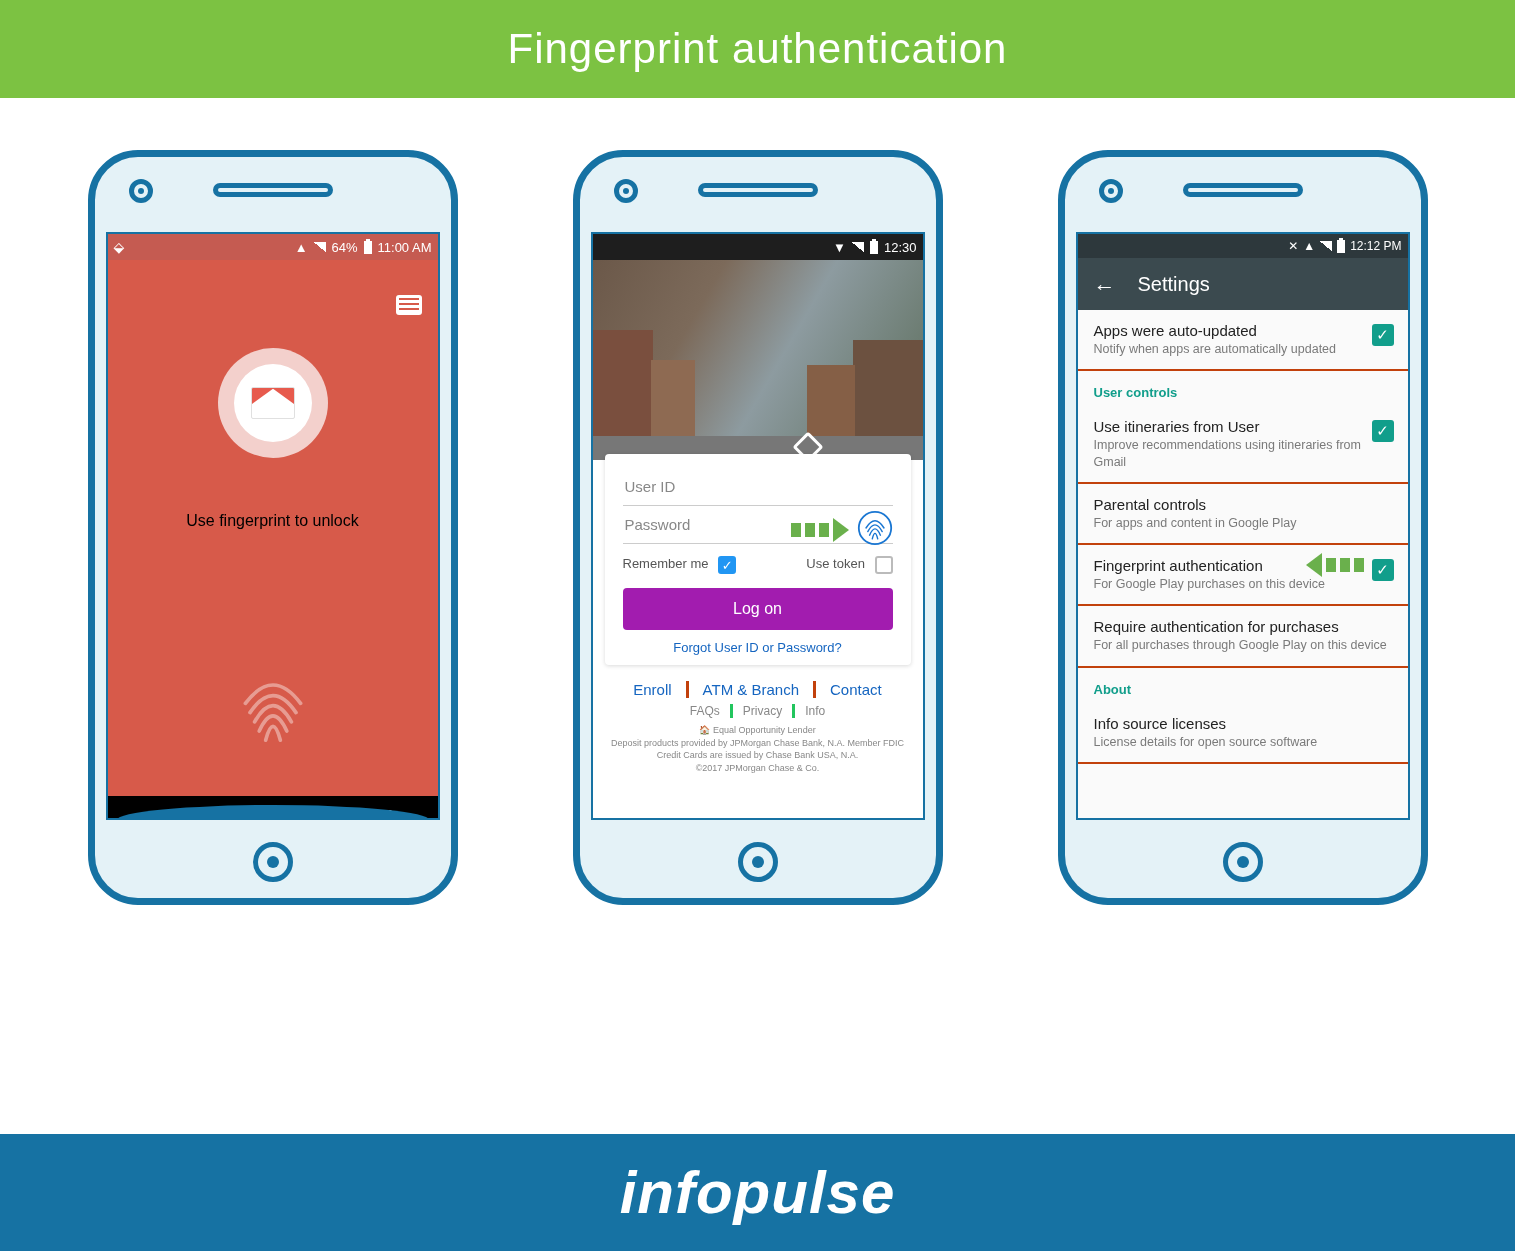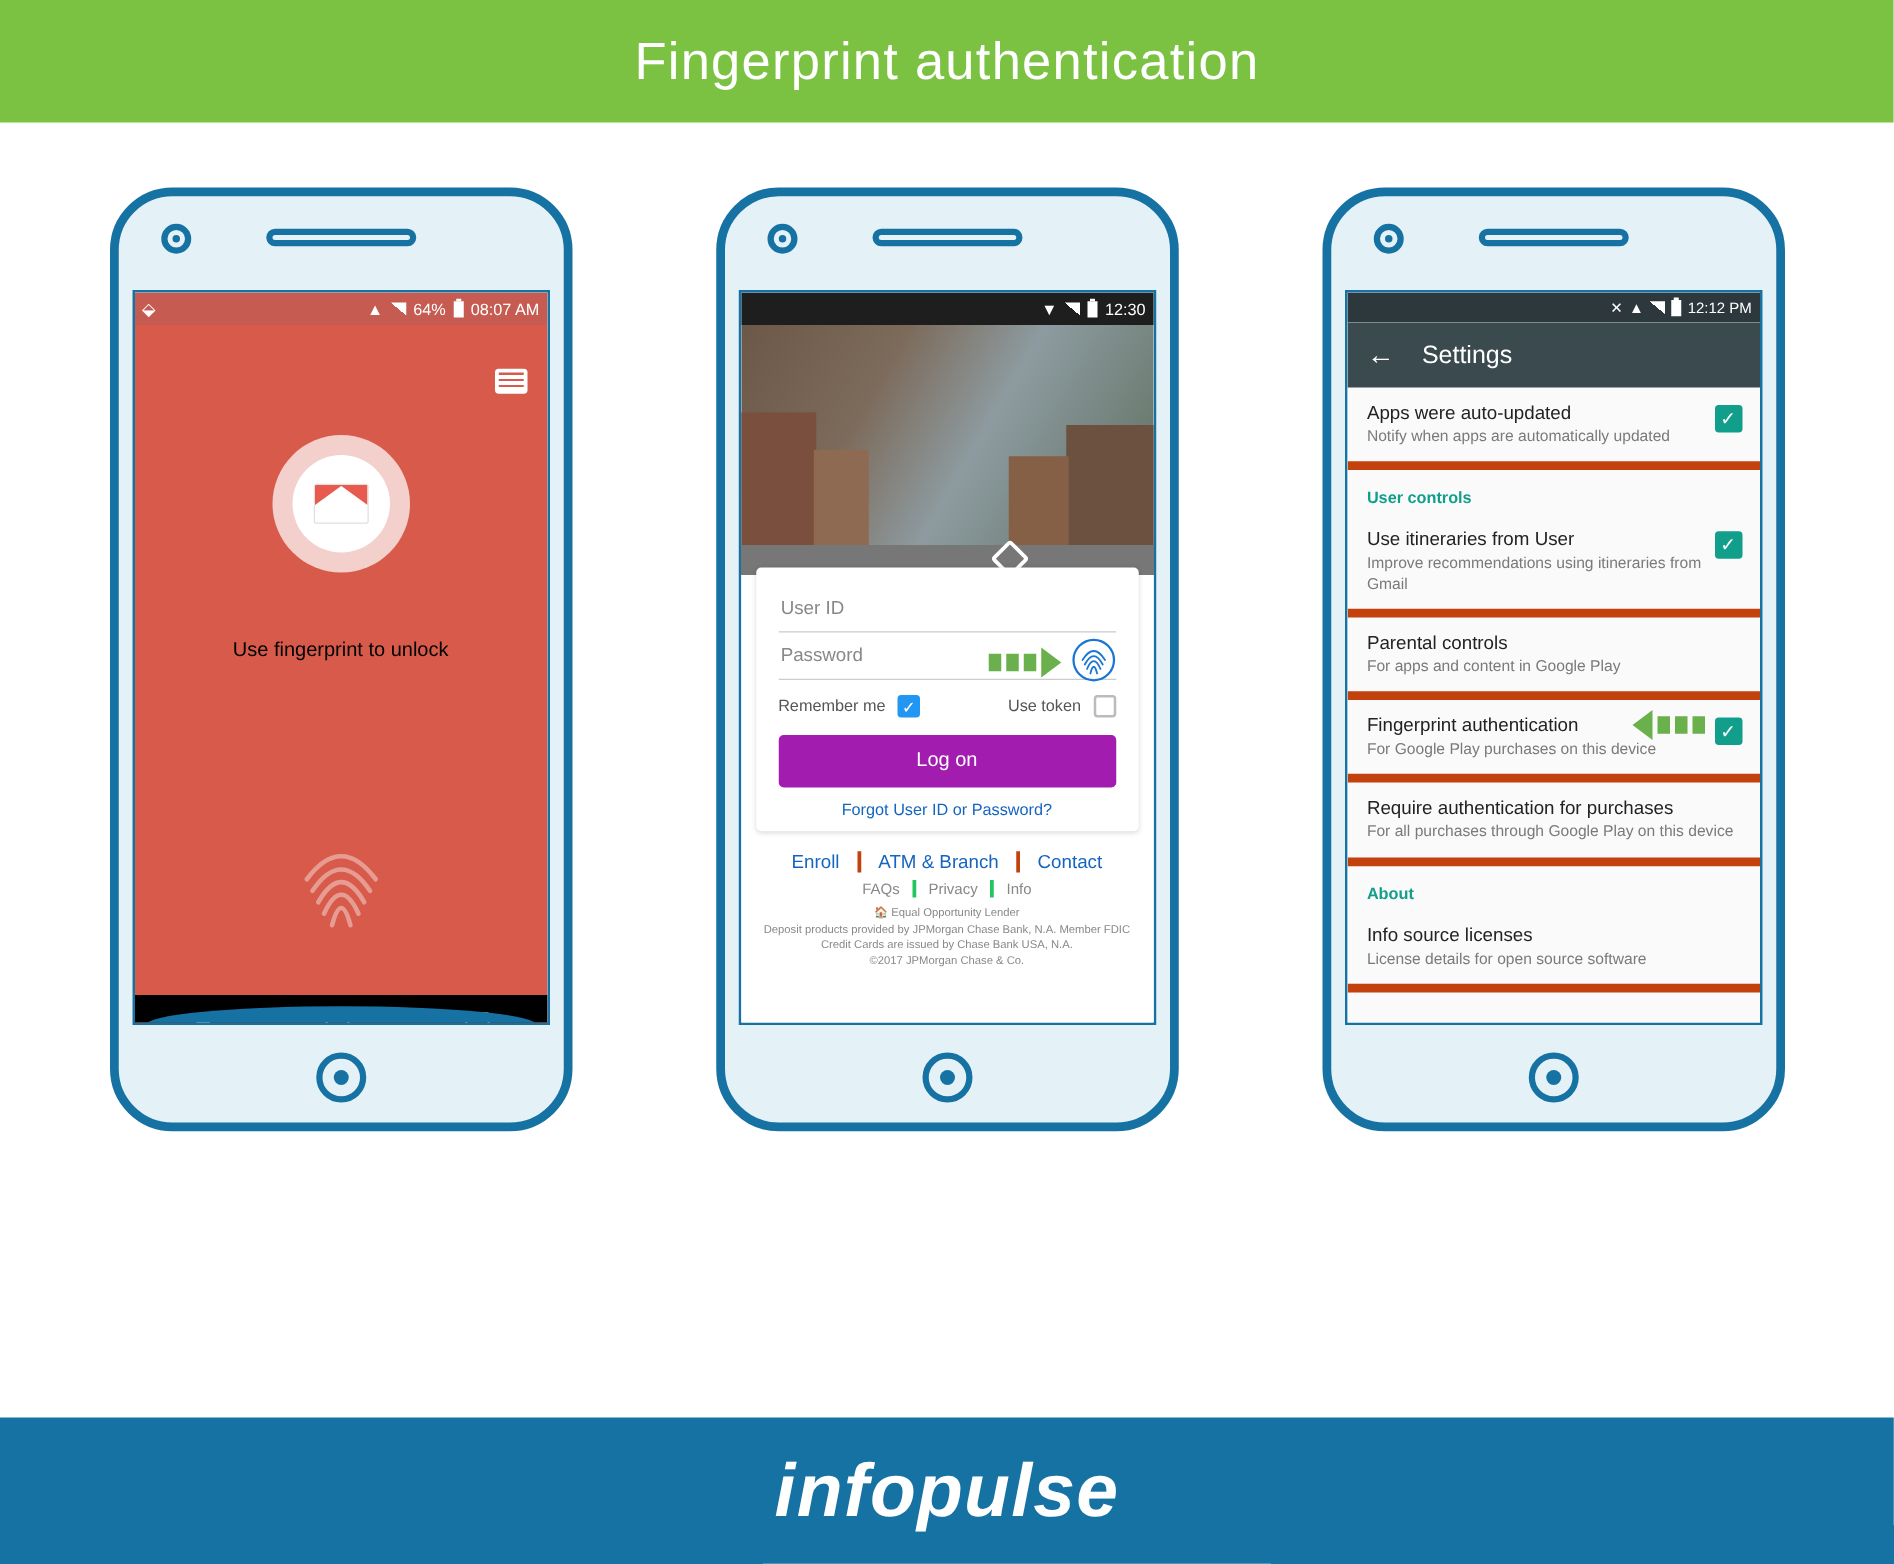--- a/index.html
+++ b/index.html
@@ -109,21 +109,21 @@
   .sublinks{display:flex;justify-content:center;gap:0;margin-top:6px;color:#888;font-size:12px;}
   .sublinks span{padding:0 10px;border-right:3px solid #22c55e;}
   .sublinks span:last-child{border-right:none;}
   .fine{font-size:9px;color:#888;text-align:center;line-height:1.4;margin-top:6px;padding:0 10px 6px;}
 
   
   .p3 .screen-body{height:100%;background:#fafafa;display:flex;flex-direction:column;color:#222;}
   .appbar{height:52px;background:#3b4a4f;color:#fff;display:flex;align-items:center;gap:22px;padding:0 16px;font-size:20px;}
   .appbar .back-arrow{font-size:22px;}
   .setlist{flex:1;overflow:hidden;}
-  .setitem{padding:12px 16px;border-bottom:7px solid #c2410c;position:relative;}
+  .setitem{padding:12px 16px;border-bottom:2px solid #c2410c;position:relative;}
   .setitem .t{font-size:15px;color:#222;}
   .setitem .s{font-size:12.5px;color:#7a7a7a;margin-top:2px;line-height:1.3;}
   .setitem .chk{position:absolute;right:14px;top:14px;width:22px;height:22px;background:#119e8b;border-radius:3px;display:flex;align-items:center;justify-content:center;color:#fff;font-size:15px;}
   .secthdr{color:#119e8b;font-weight:700;font-size:13px;padding:14px 16px 6px;}
   .arrow-dashes2{position:absolute;right:44px;top:8px;display:flex;align-items:center;gap:4px;}
   .arrow-dashes2 .d{width:10px;height:14px;background:#6ab04c;}
   .arrow-dashes2 .ah{width:0;height:0;border-top:12px solid transparent;border-bottom:12px solid transparent;border-right:16px solid #6ab04c;}
 
   .statusbar3{height:24px;background:#2d383c;color:#fff;display:flex;align-items:center;justify-content:flex-end;padding:0 6px;font-size:12px;gap:5px;}
 </style>
@@ -140,21 +140,21 @@
     <div class="camera"></div>
     <div class="speaker"></div>
     <div class="home"></div>
     <div class="screen">
       <div class="statusbar">
         <span class="left">⬙</span>
         <span>▲</span>
         <span class="sig"></span>
         <span>64%</span>
         <span class="batt"></span>
-        <span>08:07 AM</span>
+        <span>11:00 AM</span>
       </div>
       <div class="screen-body">
         <div class="kbicon"></div>
         <div class="gmail-circle">
           <div class="inner">
               <div class="envelope">
                 <div class="flapL"></div>
                 <div class="flapR"></div>
               </div>
             </div>

